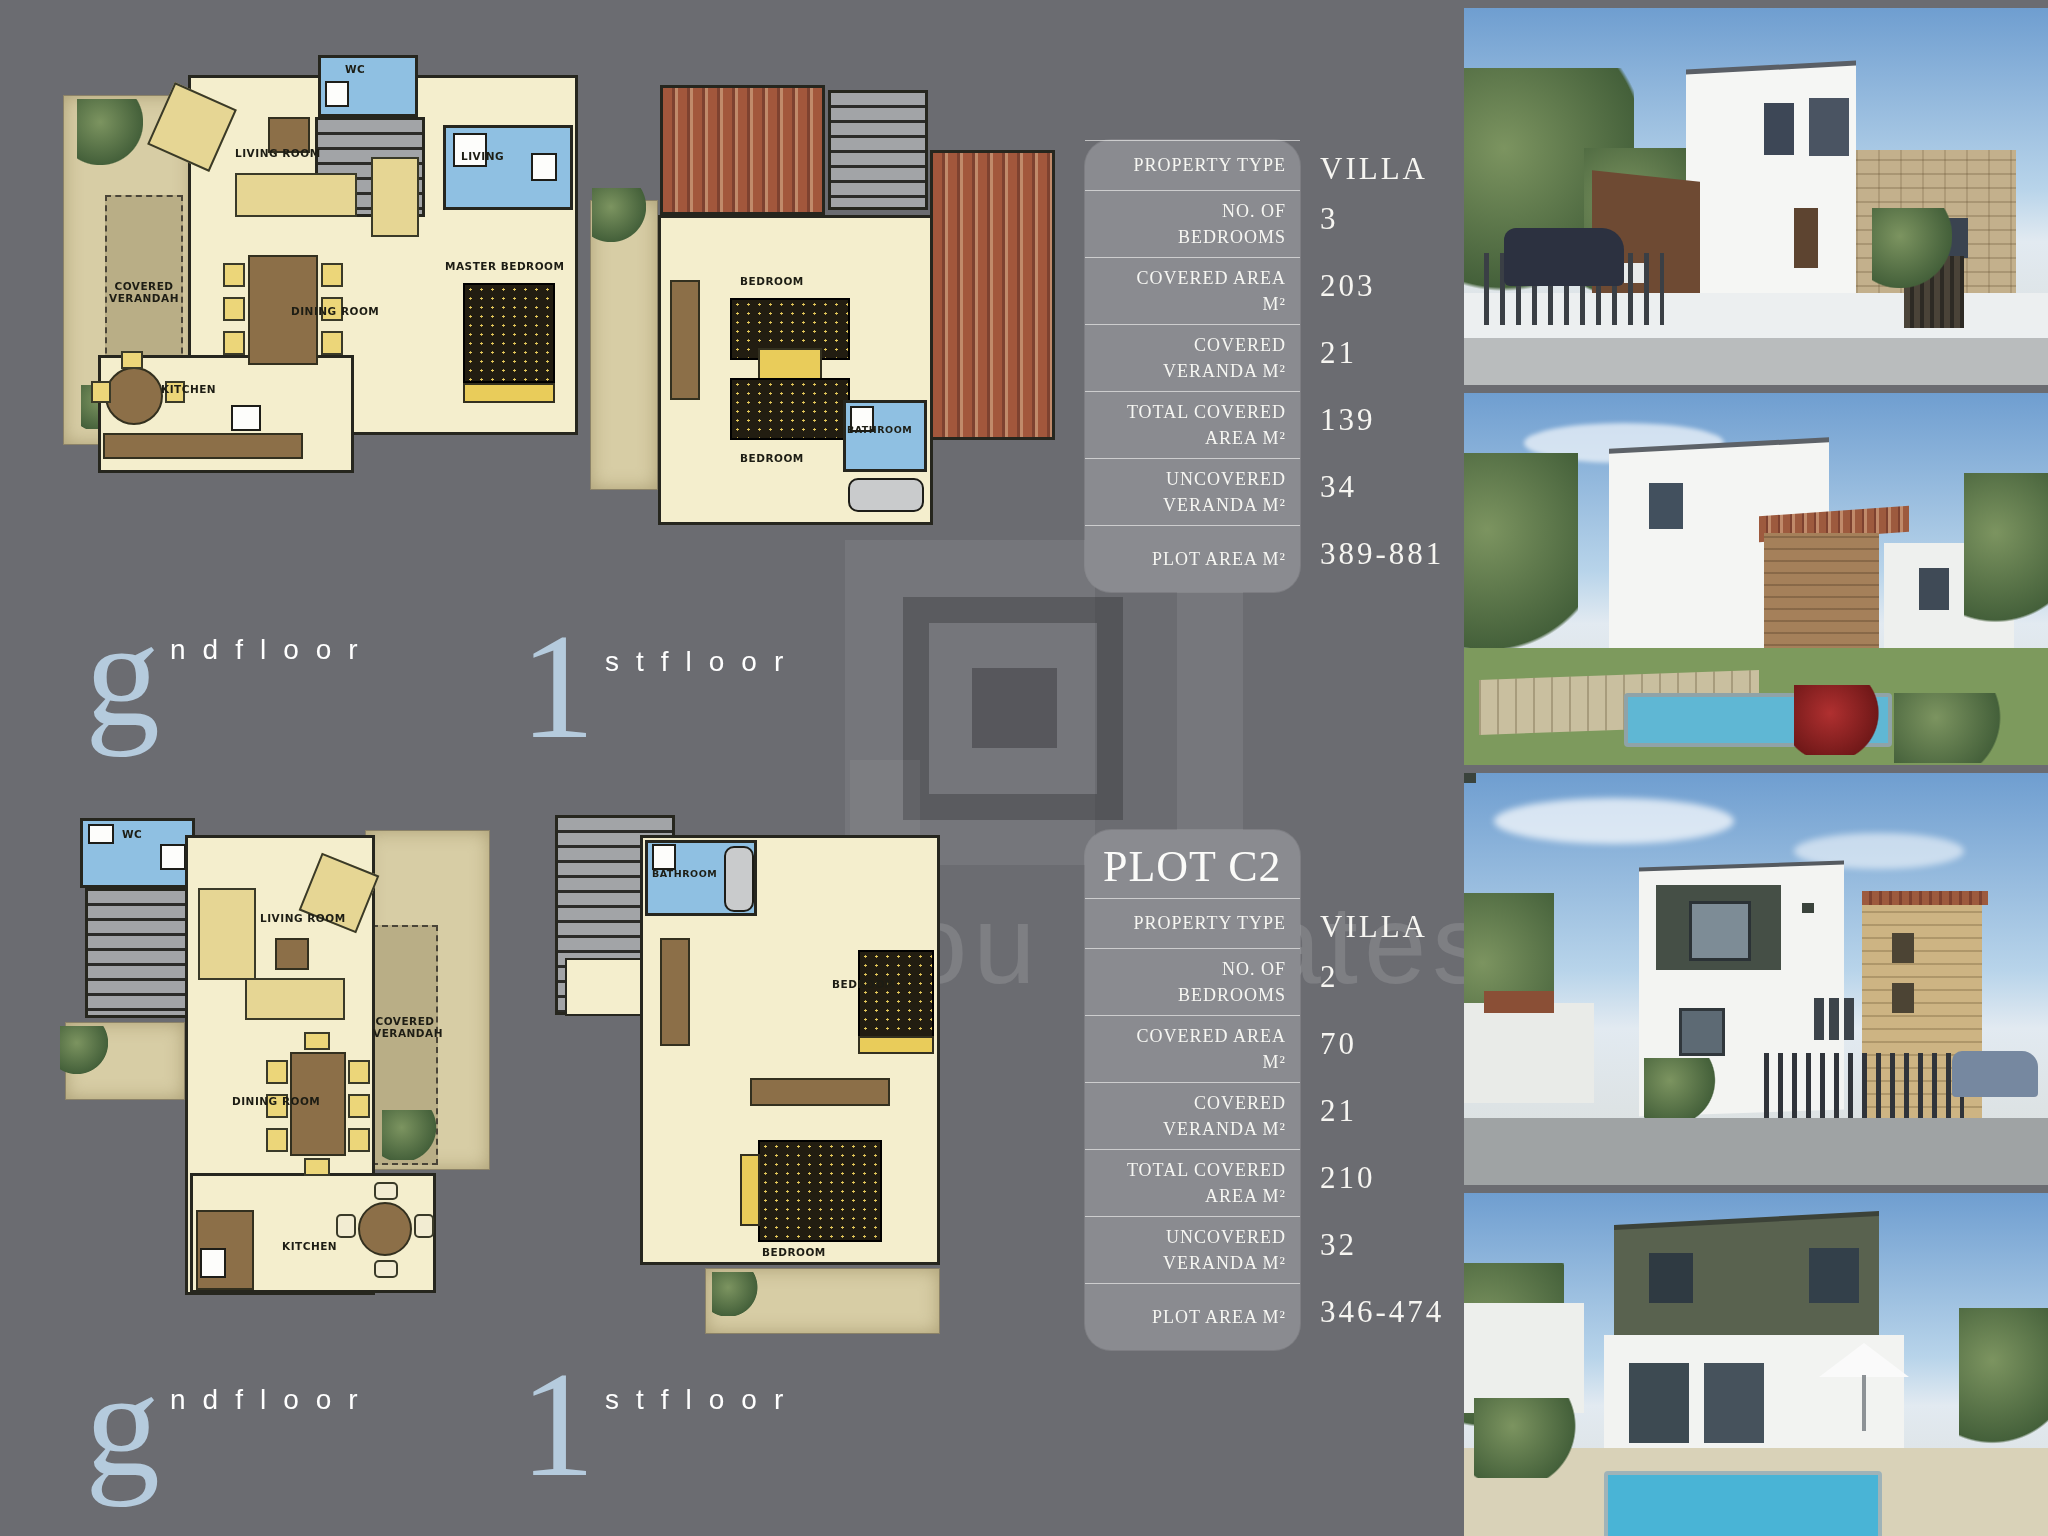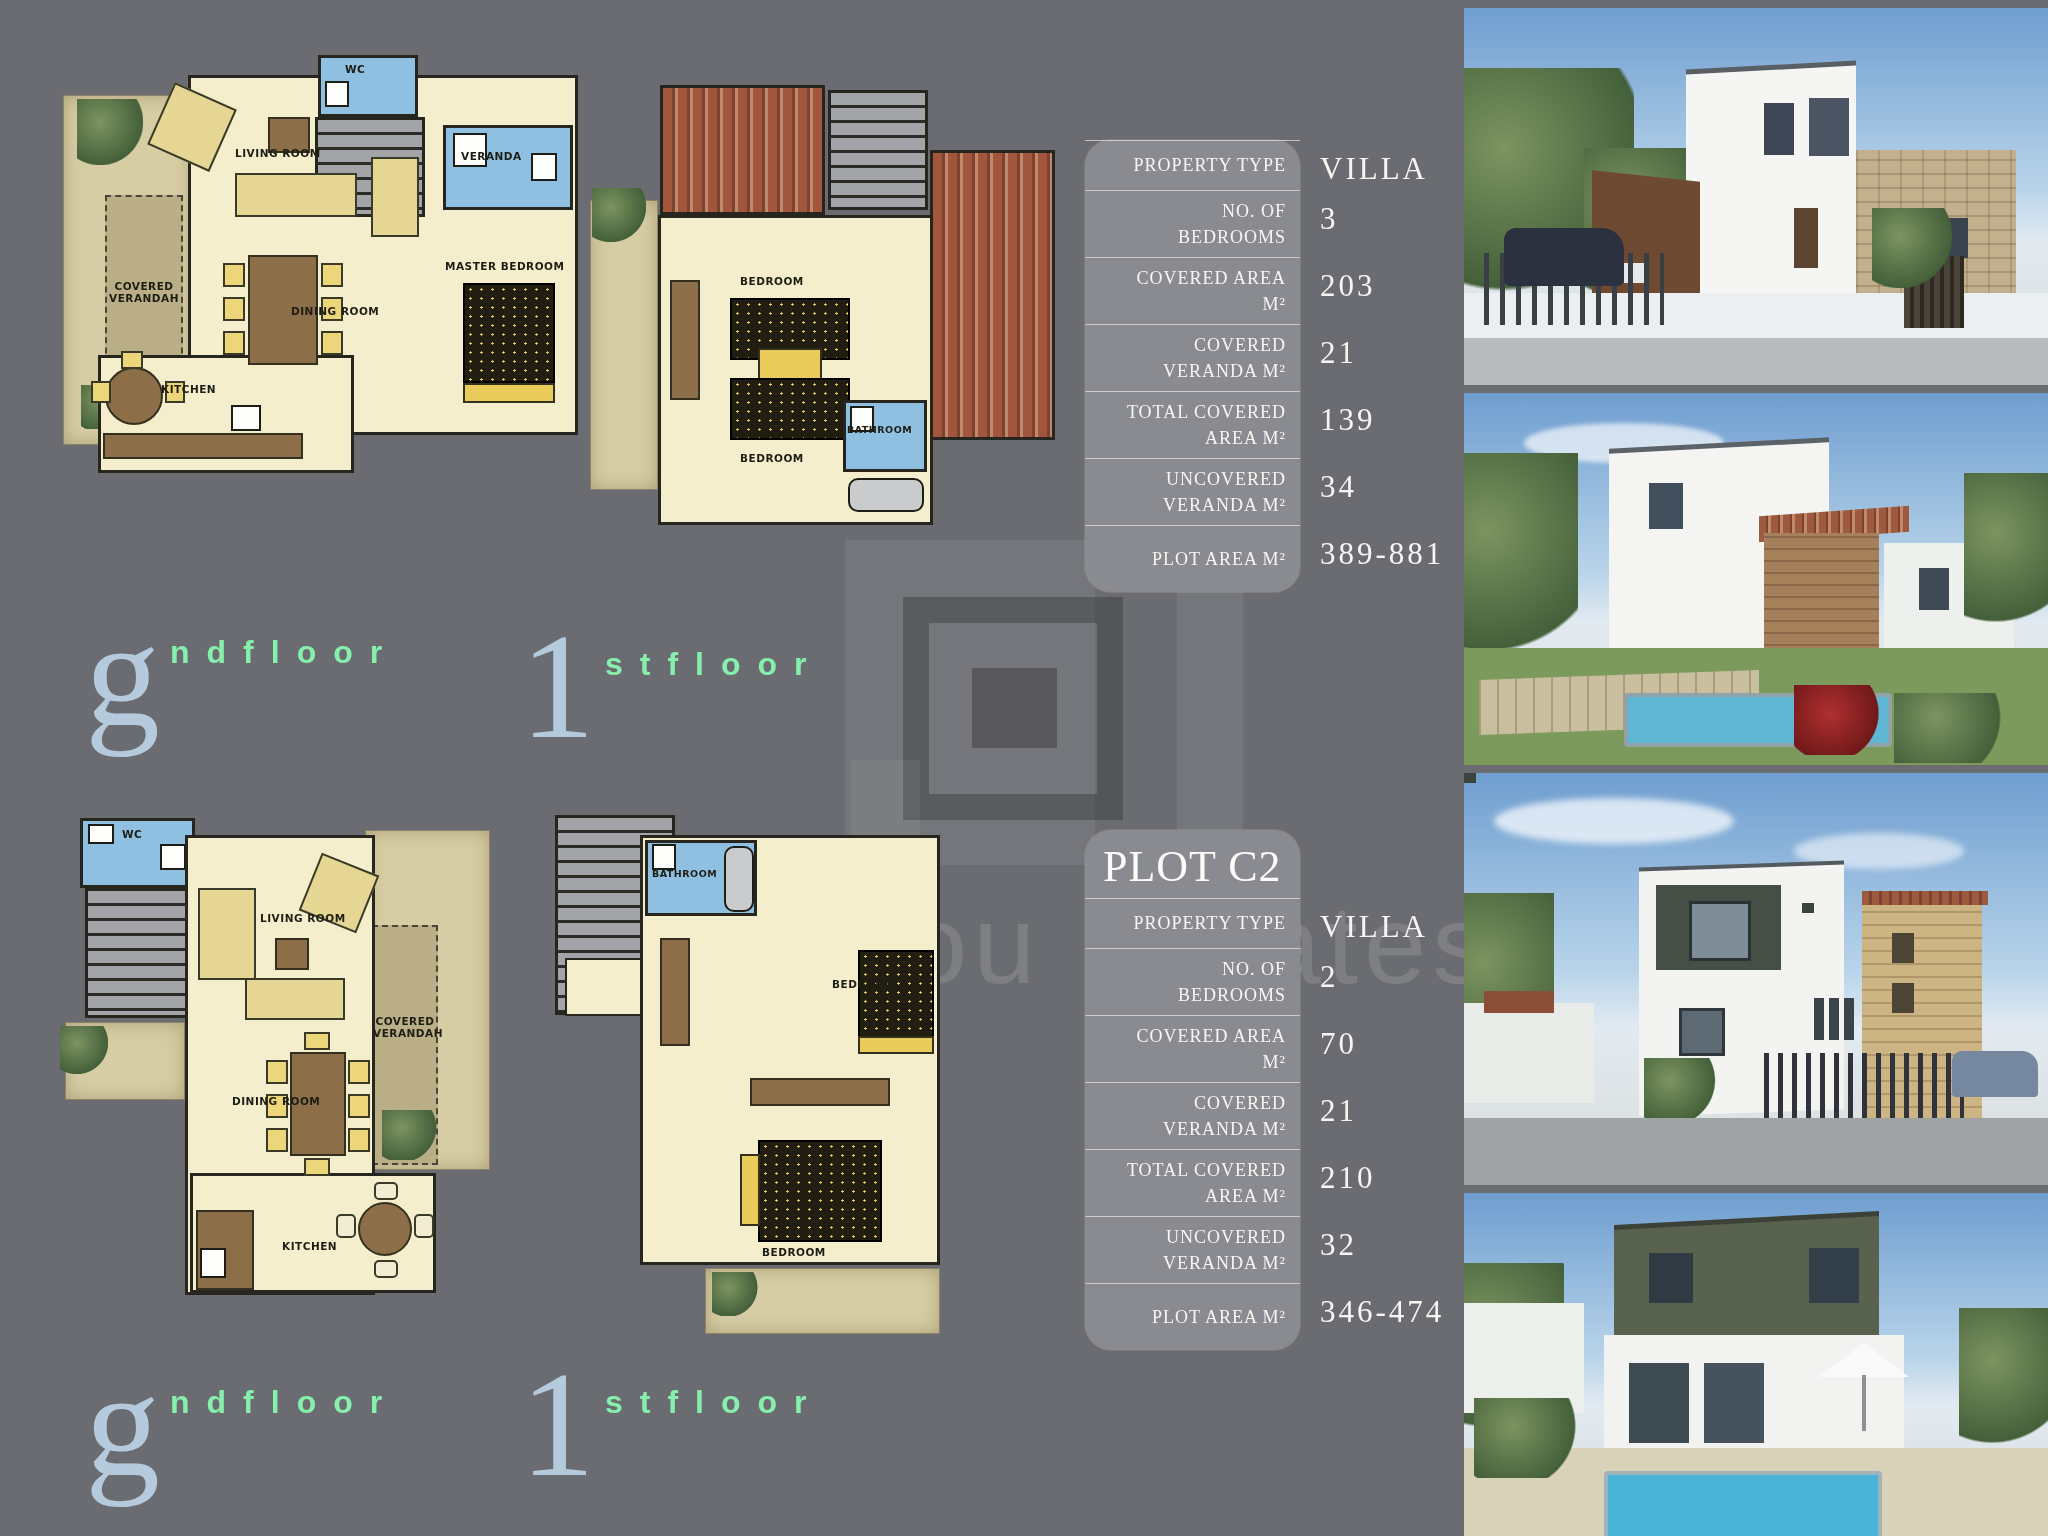--- a/index.html
+++ b/index.html
@@ -32,22 +32,22 @@
   .fix{position:absolute;background:#fdfdfb;border:2px solid #1d1d18;box-sizing:border-box;}
   .tub{position:absolute;background:#c9cbcc;border:2px solid #1d1d18;border-radius:10px;box-sizing:border-box;}
   .veg{position:absolute;background:radial-gradient(circle at 35% 35%,#7c9460,#44603a 70%,rgba(68,96,58,0) 72%);}
   .rlbl{position:absolute;font-family:"DejaVu Sans",sans-serif;font-size:10.5px;font-weight:bold;
         color:#1d1d14;letter-spacing:.5px;white-space:nowrap;z-index:5;}
   .rlbl.wrap{white-space:normal;text-align:center;line-height:1.15;}
 
   
   .fcap{position:absolute;z-index:4;display:flex;align-items:flex-start;}
   .fcap .big{font-family:"Liberation Serif",serif;font-size:150px;line-height:.62;color:#b5cbdd;}
-  .fcap .rest{font-family:"Liberation Sans",sans-serif;font-weight:700;font-size:32px;
-              letter-spacing:17px;color:#86efac;margin:6px 0 0 10px;}
+  .fcap .rest{font-family:"Liberation Sans",sans-serif;font-weight:400;font-size:28px;
+              letter-spacing:17px;color:#ffffff;margin:6px 0 0 10px;}
 
   
   .spec{position:absolute;left:1085px;width:215px;z-index:3;}
   .spec-panel{background:#8a8b90;border-radius:26px;overflow:visible;box-shadow:0 0 0 1px rgba(255,255,255,.12);}
   .spec-title{min-height:56px;display:flex;align-items:center;padding:8px 6px 4px 18px;
               font-size:44px;color:#fbfbf9;letter-spacing:1px;}
   .spec-row{position:relative;border-top:1.5px solid rgba(250,250,248,.6);
             display:flex;align-items:center;justify-content:flex-end;
             padding:6px 14px 6px 10px;box-sizing:border-box;}
   .spec-row.h1{min-height:50px;}
@@ -82,21 +82,21 @@
     <div class="rlbl wrap" style="left:44px;top:225px;width:74px;">COVERED VERANDAH</div>
 
     <div class="room" style="left:125px;top:20px;width:390px;height:360px;"></div>
     <div class="room" style="left:35px;top:300px;width:256px;height:118px;"></div>
 
     <div class="wet" style="left:255px;top:0;width:100px;height:62px;"></div>
     <div class="rlbl" style="left:282px;top:8px;">WC</div>
     <div class="fix" style="left:262px;top:26px;width:24px;height:26px;"></div>
     <div class="stairs" style="left:252px;top:62px;width:110px;height:100px;"></div>
     <div class="wet" style="left:380px;top:70px;width:130px;height:85px;"></div>
-    <div class="rlbl" style="left:398px;top:95px;">VERANDA</div>
+    <div class="rlbl" style="left:398px;top:95px;">LIVING</div>
     <div class="fix" style="left:390px;top:78px;width:34px;height:34px;"></div>
     <div class="fix" style="left:468px;top:98px;width:26px;height:28px;"></div>
 
     <div class="khaki" style="left:95px;top:38px;width:68px;height:68px;transform:rotate(24deg);"></div>
     <div class="furn" style="left:205px;top:62px;width:42px;height:36px;"></div>
     <div class="khaki" style="left:172px;top:118px;width:122px;height:44px;"></div>
     <div class="rlbl" style="left:172px;top:92px;">LIVING ROOM</div>
     <div class="khaki" style="left:308px;top:102px;width:48px;height:80px;"></div>
 
     <div class="furn" style="left:185px;top:200px;width:70px;height:110px;"></div>

